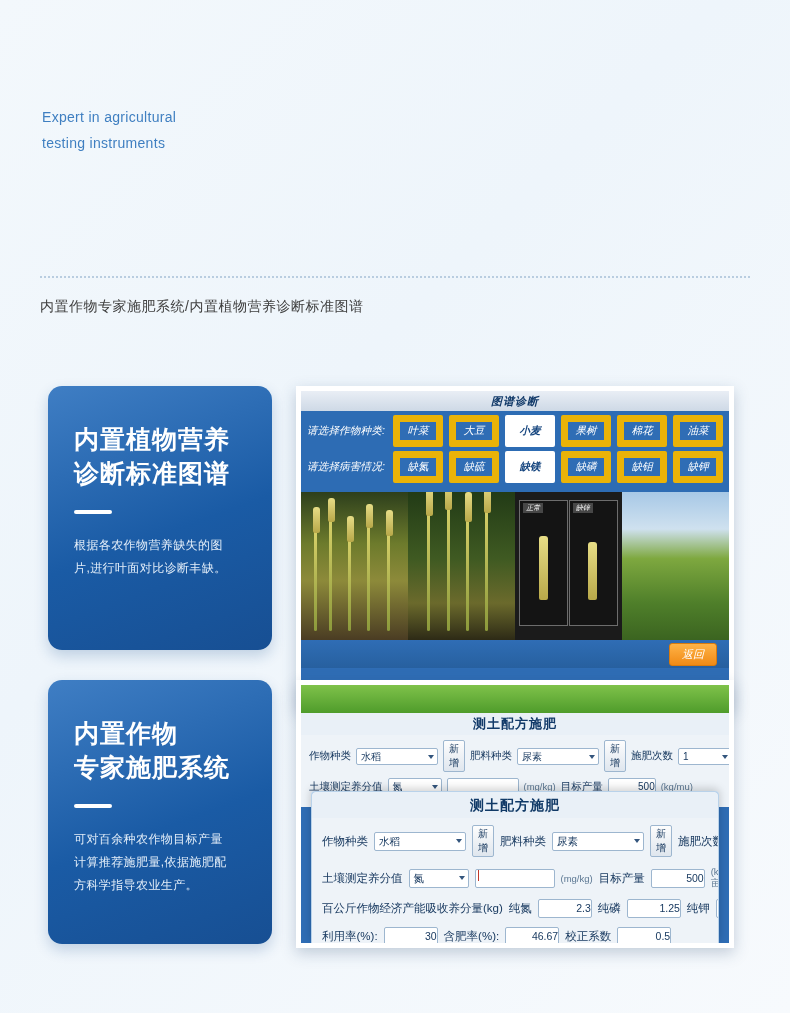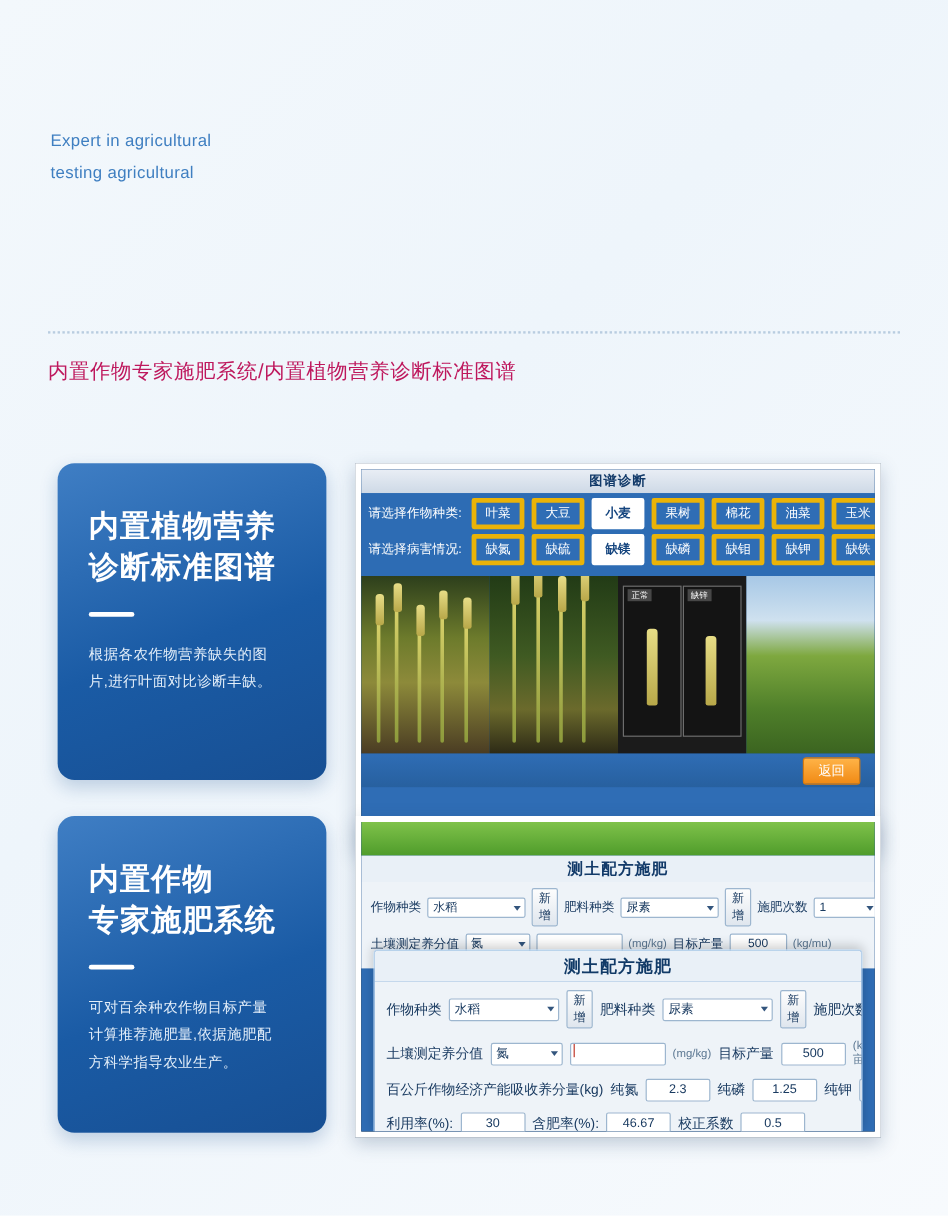--- a/index.html
+++ b/index.html
@@ -49,22 +49,22 @@
     position: absolute;
     left: 40px;
     top: 276px;
     width: 710px;
     border-top: 2px dotted #b9cde0;
   }
   .subtitle {
     position: absolute;
     left: 40px;
     top: 298px;
-    font-size: 17px;
-    color: #be185d;
+    font-size: 14px;
+    color: #404040;
     letter-spacing: .5px;
   }
 
   
   .row {
     position: absolute;
     left: 48px;
     display: flex;
     align-items: flex-start;
   }
@@ -109,21 +109,21 @@
   .shot {
     margin-left: 24px;
     width: 438px;
     border: 5px solid #ffffff;
     box-shadow: 0 5px 14px rgba(40,70,110,.25);
     box-sizing: border-box;
     background: #0b2a4a;
     overflow: hidden;
     position: relative;
   }
-  .shot-1 { height: 324px; }
+  .shot-1 { height: 324px; font-style: italic; }
   .shot-2 { height: 268px; }
 
   
   .s1 { width: 100%; height: 100%; background: #2f6db5; position: relative; }
   .s1-head {
     height: 20px;
     background: linear-gradient(#e9eef5, #ced9e6);
     color: #123a69;
     font-size: 11px;
     font-weight: bold;
@@ -143,21 +143,21 @@
   .s1-label {
     color: #fff;
     font-size: 10.5px;
     width: 86px;
     flex: 0 0 86px;
     letter-spacing: .2px;
   }
   .s1-opts { display: flex; gap: 6px; flex: 1; }
   .s1-opt {
     background: #2f6db5;
-    border: 4px solid #eab308;
+    border: 7px solid #eab308;
     color: #ffffff;
     font-size: 10.5px;
     padding: 2px 0;
     width: 36px;
     text-align: center;
     border-radius: 2px;
   }
   .s1-opt.sel {
     background: #ffffff;
     color: #14447e;
@@ -281,21 +281,21 @@
     border-radius: 2px;
   }
   .finput {
     background: #fff;
     border: 1px solid #9db6cf;
     height: 15px;
     min-width: 70px;
     border-radius: 2px;
   }
   .finput.val {
-    text-align: center;
+    text-align: right;
     font-size: 10px;
     color: #1a3b61;
     line-height: 15px;
     min-width: 46px;
   }
   .unit { color: #5b7792; font-size: 9.5px; }
 
   
   .s2-dialog {
     position: absolute;
@@ -338,21 +338,21 @@
     margin-left: 2px;
   }
 </style>
 </head>
 <body>
 
 <div class="page">
 
   <div class="eng-title">
     <span>Expert in agricultural</span>
-    <span>testing agricultural</span>
+    <span>testing instruments</span>
   </div>
 
 
   <div class="divider"></div>
 
   <div class="subtitle">内置作物专家施肥系统/内置植物营养诊断标准图谱</div>
 
   <div class="row row-1">
     <div class="card">
       <h3>

